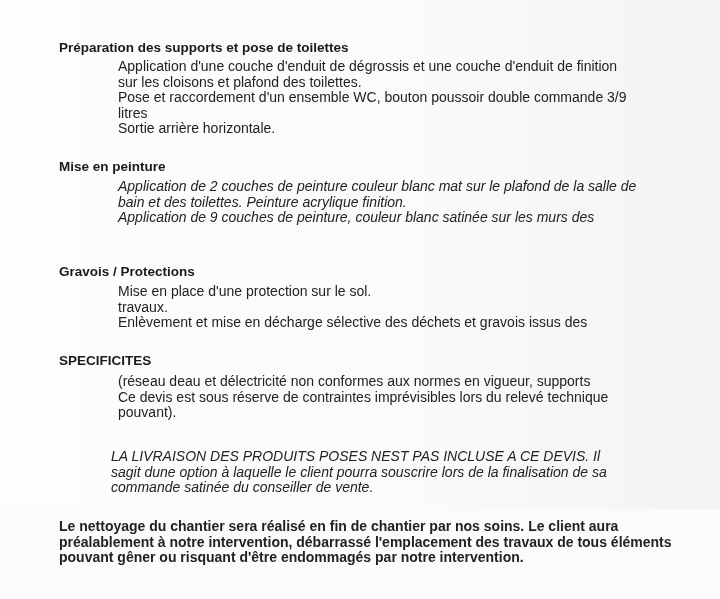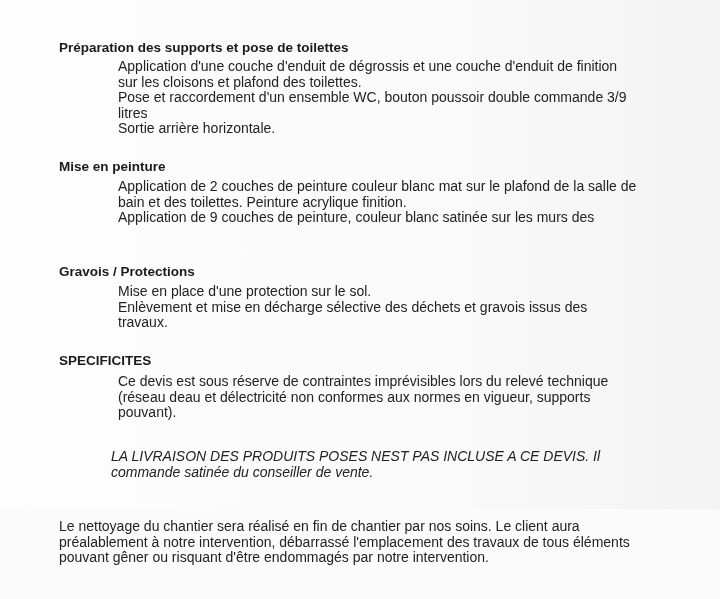--- a/index.html
+++ b/index.html
@@ -52,59 +52,61 @@
       color: #222;
       font-style: italic;
     }
     .footer-block {
       position: absolute;
       left: 59px;
       width: 660px;
       font-size: 14px;
       line-height: 15.5px;
       color: #222;
+      font-weight: bold;
     }
   </style>
 </head>
 <body>
 
 <div class="page">
 
   <div class="section-heading" style="top:40px;">Préparation des supports et pose de toilettes</div>
   <div class="body-block" style="top:59px;">
     <span class="body-line">Application d'une couche d'enduit de dégrossis et une couche d'enduit de finition</span>
     <span class="body-line">sur les cloisons et plafond des toilettes.</span>
     <span class="body-line">Pose et raccordement d'un ensemble WC, bouton poussoir double commande 3/9</span>
     <span class="body-line">litres</span>
     <span class="body-line">Sortie arrière horizontale.</span>
   </div>
 
   <div class="section-heading" style="top:159px;">Mise en peinture</div>
-  <div class="body-block" style="top:179px;">
+  <div class="body-block" style="top:179px;font-style:italic;">
     <span class="body-line">Application de 2 couches de peinture couleur blanc mat sur le plafond de la salle de</span>
     <span class="body-line">bain et des toilettes. Peinture acrylique finition.</span>
     <span class="body-line">Application de 9 couches de peinture, couleur blanc satinée sur les murs des</span>
   </div>
 
   <div class="section-heading" style="top:264px;">Gravois / Protections</div>
   <div class="body-block" style="top:284px;">
     <span class="body-line">Mise en place d'une protection sur le sol.</span>
+    <span class="body-line">travaux.</span>
     <span class="body-line">Enlèvement et mise en décharge sélective des déchets et gravois issus des</span>
-    <span class="body-line">travaux.</span>
   </div>
 
   <div class="section-heading" style="top:353px;">SPECIFICITES</div>
   <div class="body-block" style="top:374px;">
+    <span class="body-line">(réseau deau et délectricité non conformes aux normes en vigueur, supports</span>
     <span class="body-line">Ce devis est sous réserve de contraintes imprévisibles lors du relevé technique</span>
-    <span class="body-line">(réseau deau et délectricité non conformes aux normes en vigueur, supports</span>
     <span class="body-line">pouvant).</span>
   </div>
 
   <div class="notice-block" style="top:449px;">
     <span class="body-line">LA LIVRAISON DES PRODUITS POSES NEST PAS INCLUSE A CE DEVIS. Il</span>
+    <span class="body-line">sagit dune option à laquelle le client pourra souscrire lors de la finalisation de sa</span>
     <span class="body-line">commande satinée du conseiller de vente.</span>
   </div>
 
   <div class="footer-block" style="top:519px;">
     <span class="body-line">Le nettoyage du chantier sera réalisé en fin de chantier par nos soins. Le client aura</span>
     <span class="body-line">préalablement à notre intervention, débarrassé l'emplacement des travaux de tous éléments</span>
     <span class="body-line">pouvant gêner ou risquant d'être endommagés par notre intervention.</span>
   </div>
 
 </div>

